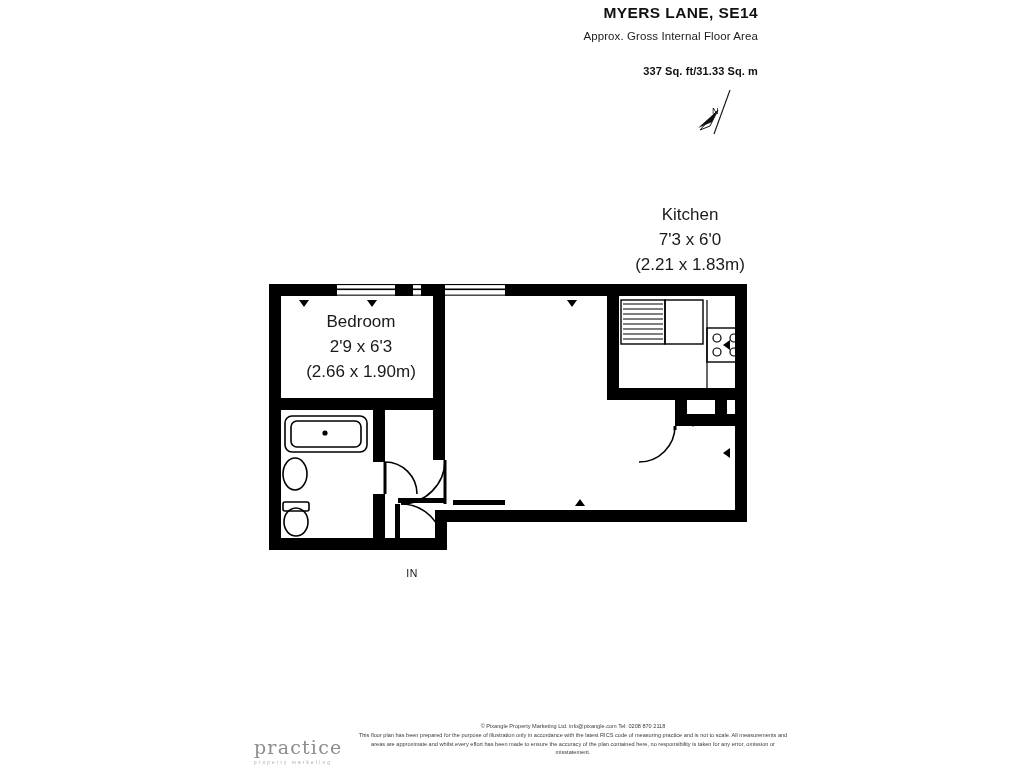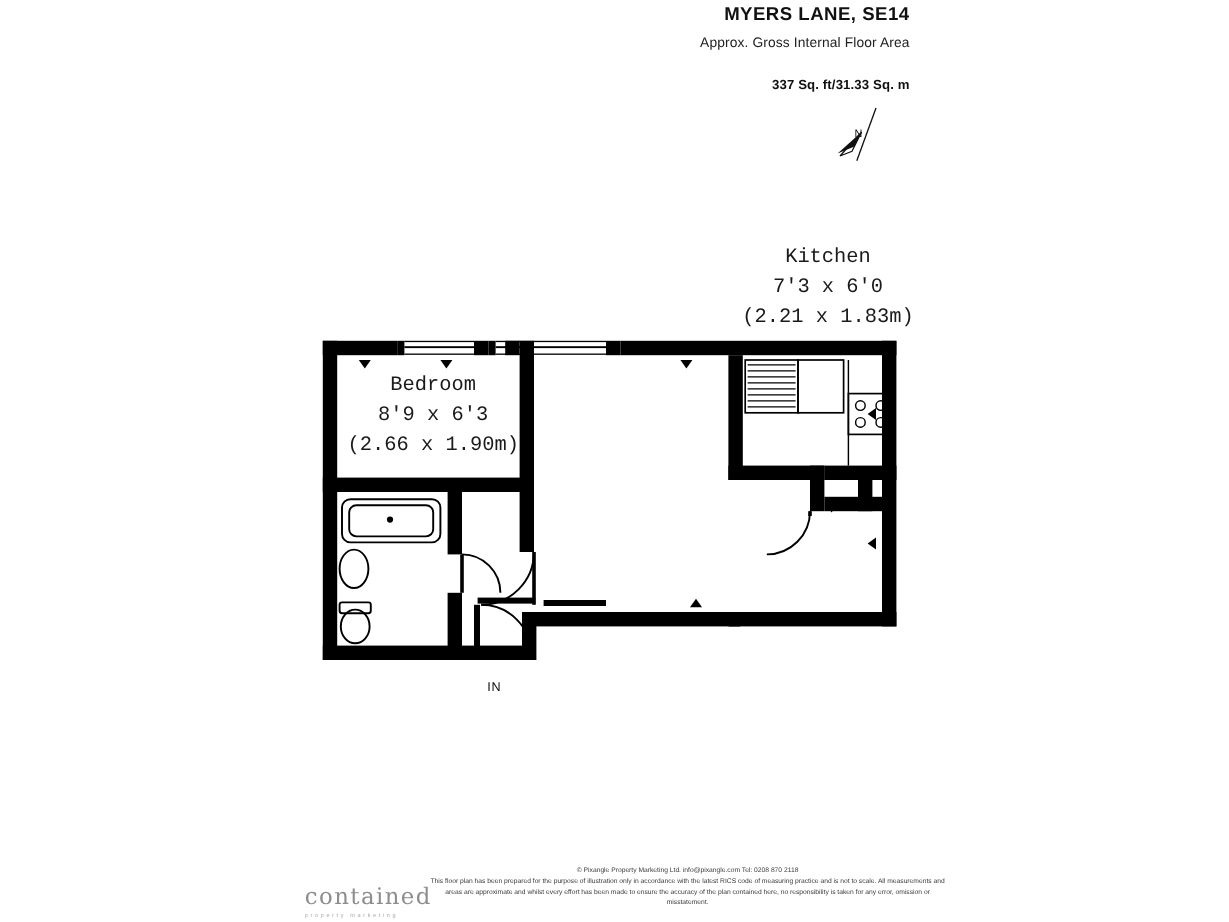--- a/index.html
+++ b/index.html
@@ -57,21 +57,20 @@
   .compass svg { display: block; }
 
   
   .room-label {
     position: absolute;
     text-align: center;
     font-size: 17px;
     line-height: 25px;
     color: #1a1a1a;
     white-space: pre-line;
-    font-family: Liberation Mono, monospace;
   }
   #label-kitchen { left: 590px; top: 202px; width: 200px; }
   #label-bedroom { left: 253px; top: 309px; width: 216px; }
   #label-reception { left: 425px; top: 333px; width: 204px; }
 
   .floor-label {
     position: absolute;
     left: 400px;
     top: 606px;
     width: 264px;
@@ -144,21 +143,21 @@
       <path d="M10,40 L30,22 L24,34 Z" fill="#111"></path>
       <path d="M30,22 L22,38 L12,42 Z" fill="none" stroke="#111" stroke-width="1"></path>
       <text x="24" y="26" font-family="Liberation Sans, sans-serif" font-size="9" fill="#111">N</text>
     </svg>
   </div>
 
   <div class="room-label" id="label-kitchen">Kitchen
 7'3 x 6'0
 (2.21 x 1.83m)</div>
   <div class="room-label" id="label-bedroom">Bedroom
-8'9 x 6'3
+2'9 x 6'3
 (2.66 x 1.90m)</div>
 
   <div id="plan">
     <svg width="520" height="300" viewBox="0 0 520 300">
       <g fill="#000000">
 
         <rect x="14" y="14" width="62" height="12"></rect>
 
         <rect x="76" y="14" width="6" height="12"></rect>
         <rect x="140" y="14" width="12" height="12"></rect>
@@ -268,21 +267,21 @@
         <circle cx="479" cy="82" r="4" fill="none" stroke="#000" stroke-width="1.2"></circle>
 
         <line x1="452" y1="30" x2="452" y2="118" stroke="#000" stroke-width="1.2"></line>
       </g>
     </svg>
   </div>
 
   <div class="in-label">IN</div>
 
   <div class="logo">
-    <div class="logo-main">contained</div>
+    <div class="logo-main">practice</div>
     <div class="logo-sub">property marketing</div>
   </div>
   <div class="footer-copy">
     <div class="line1">© Pixangle Property Marketing Ltd. info@pixangle.com Tel: 0208 870 2118</div>
     <div>This floor plan has been prepared for the purpose of illustration only in accordance with the latest RICS code of measuring practice and is not to scale. All measurements and areas are approximate and whilst every effort has been made to ensure the accuracy of the plan contained here, no responsibility is taken for any error, omission or misstatement.</div>
   </div>
 
 </div>
 
 </body></html>

